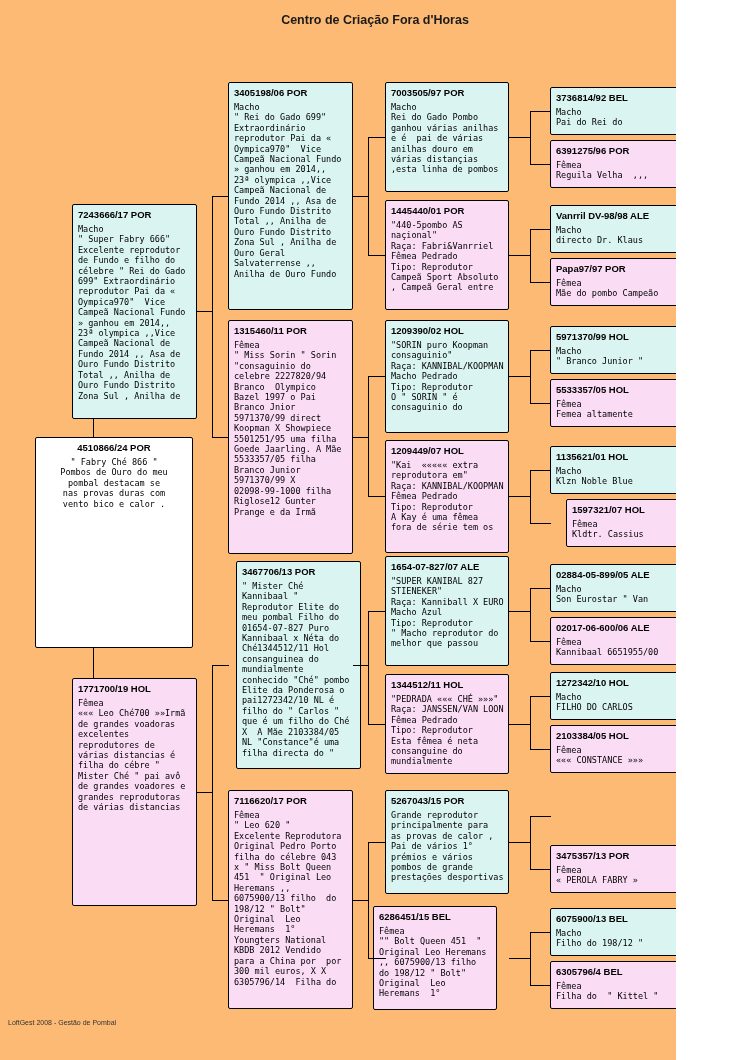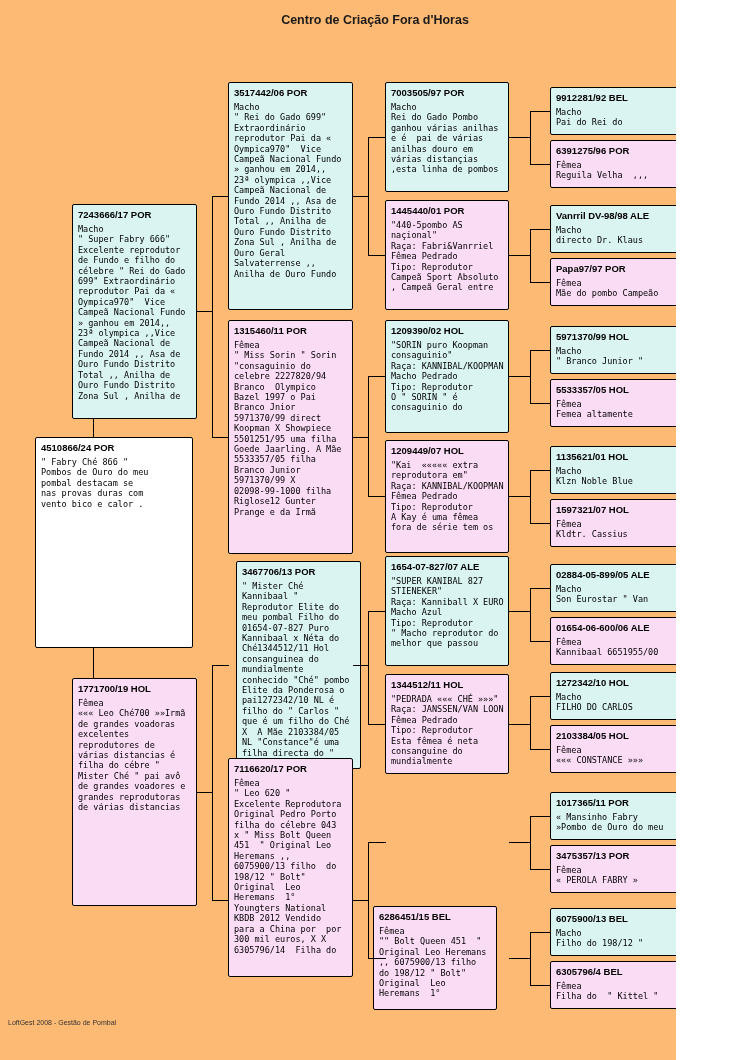--- a/index.html
+++ b/index.html
@@ -4,21 +4,21 @@
 <style>
   html,body{margin:0;padding:0;background:#fff;}
   .canvas{position:relative;width:676px;height:1060px;background:#fdba74;overflow:hidden;
           font-family:"DejaVu Sans Mono",monospace;color:#000;}
   .title{position:absolute;top:13px;left:0;width:750px;text-align:center;
          font-family:"Liberation Sans",sans-serif;font-weight:bold;font-size:12.5px;color:#1a1a1a;}
   .node{position:absolute;border:1px solid #000;border-radius:2px;box-sizing:border-box;
         overflow:hidden;padding:4px 5px 2px 5px;background:#fff;}
   .node.m{background:#d9f4f1;}
   .node.f{background:#fbdcf5;}
-  .node.s{background:#ffffff;}
+  .node.s{background:#ffffff;text-align:center;}
   .ring{font-family:"Liberation Sans",sans-serif;font-weight:bold;font-size:9.5px;
         margin-bottom:4px;white-space:nowrap;}
   .bd{font-size:8.5px;line-height:10.4px;white-space:pre;}
   .line{position:absolute;background:#000;}
   .footer{position:absolute;left:8px;top:1019px;font-family:"Liberation Sans",sans-serif;
           font-size:7px;color:#333;}
 </style>
 </head>
 <body>
 
@@ -63,21 +63,21 @@
 reprodutores de
 várias distancias é
 filha do cébre "
 Mister Ché " pai avô
 de grandes voadores e
 grandes reprodutoras
 de várias distancias</div>
   </div>
 
   <div class="node m" style="left:228px;top:82px;width:125px;height:228px">
-    <div class="ring">3517442/06 POR</div>
+    <div class="ring">3405198/06 POR</div>
     <div class="bd">Macho
 " Rei do Gado 699"
 Extraordinário
 reprodutor Pai da «
 Oympica970"  Vice
 Campeã Nacional Fundo
 » ganhou em 2014,,
 23ª olympica ,,Vice
 Campeã Nacional de
 Fundo 2014 ,, Asa de
@@ -122,21 +122,21 @@
 mundialmente
 conhecido "Ché" pombo
 Elite da Ponderosa o
 pai1272342/10 NL é
 filho do " Carlos "
 que é um filho do Ché
 X  A Mãe 2103384/05
 NL "Constance"é uma
 filha directa do "</div>
   </div>
-  <div class="node f" style="left:228px;top:758px;width:125px;height:219px">
+  <div class="node f" style="left:228px;top:790px;width:125px;height:219px">
     <div class="ring">7116620/17 POR</div>
     <div class="bd">Fêmea
 " Leo 620 "
 Excelente Reprodutora
 Original Pedro Porto
 filha do célebre 043
 x " Miss Bolt Queen
 451  " Original Leo
 Heremans ,,
 6075900/13 filho  do
@@ -203,33 +203,43 @@
   <div class="node f" style="left:385px;top:674px;width:124px;height:100px">
     <div class="ring">1344512/11 HOL</div>
     <div class="bd">"PEDRADA ««« CHÉ »»»"
 Raça: JANSSEN/VAN LOON
 Fêmea Pedrado
 Tipo: Reprodutor
 Esta fêmea é neta
 consanguine do
 mundialmente</div>
   </div>
+  <div class="node m" style="left:385px;top:790px;width:124px;height:104px">
+    <div class="ring">5267043/15 POR</div>
+    <div class="bd">Grande reprodutor
+principalmente para
+as provas de calor ,
+Pai de vários 1°
+prémios e vários
+pombos de grande
+prestações desportivas</div>
+  </div>
   <div class="node f" style="left:373px;top:906px;width:124px;height:104px">
     <div class="ring">6286451/15 BEL</div>
     <div class="bd">Fêmea
 "" Bolt Queen 451  "
 Original Leo Heremans
 ,, 6075900/13 filho
 do 198/12 " Bolt"
 Original  Leo
 Heremans  1°</div>
   </div>
 
   <div class="node m" style="left:550px;top:87px;width:146px;height:48px">
-    <div class="ring">9912281/92 BEL</div>
+    <div class="ring">3736814/92 BEL</div>
     <div class="bd">Macho
 Pai do Rei do</div>
   </div>
   <div class="node f" style="left:550px;top:140px;width:146px;height:48px">
     <div class="ring">6391275/96 POR</div>
     <div class="bd">Fêmea
 Reguila Velha  ,,,</div>
   </div>
   <div class="node m" style="left:550px;top:205px;width:146px;height:48px">
     <div class="ring">Vanrril DV-98/98 ALE</div>
@@ -249,49 +259,44 @@
   <div class="node f" style="left:550px;top:379px;width:146px;height:48px">
     <div class="ring">5533357/05 HOL</div>
     <div class="bd">Fêmea
 Femea altamente</div>
   </div>
   <div class="node m" style="left:550px;top:446px;width:146px;height:48px">
     <div class="ring">1135621/01 HOL</div>
     <div class="bd">Macho
 Klzn Noble Blue</div>
   </div>
-  <div class="node f" style="left:550px;top:499px;width:146px;height:48px">
+  <div class="node f" style="left:566px;top:499px;width:146px;height:48px">
     <div class="ring">1597321/07 HOL</div>
     <div class="bd">Fêmea
 Kldtr. Cassius</div>
   </div>
   <div class="node m" style="left:550px;top:564px;width:146px;height:48px">
     <div class="ring">02884-05-899/05 ALE</div>
     <div class="bd">Macho
 Son Eurostar " Van</div>
   </div>
   <div class="node f" style="left:550px;top:617px;width:146px;height:48px">
-    <div class="ring">01654-06-600/06 ALE</div>
+    <div class="ring">02017-06-600/06 ALE</div>
     <div class="bd">Fêmea
 Kannibaal 6651955/00</div>
   </div>
   <div class="node m" style="left:550px;top:672px;width:146px;height:48px">
     <div class="ring">1272342/10 HOL</div>
     <div class="bd">Macho
 FILHO DO CARLOS</div>
   </div>
   <div class="node f" style="left:550px;top:725px;width:146px;height:48px">
     <div class="ring">2103384/05 HOL</div>
     <div class="bd">Fêmea
 ««« CONSTANCE »»»</div>
-  </div>
-  <div class="node m" style="left:550px;top:792px;width:146px;height:48px">
-    <div class="ring">1017365/11 POR</div>
-    <div class="bd">« Mansinho Fabry
-»Pombo de Ouro do meu</div>
   </div>
   <div class="node f" style="left:550px;top:845px;width:146px;height:48px">
     <div class="ring">3475357/13 POR</div>
     <div class="bd">Fêmea
 « PEROLA FABRY »</div>
   </div>
   <div class="node m" style="left:550px;top:908px;width:146px;height:48px">
     <div class="ring">6075900/13 BEL</div>
     <div class="bd">Macho
 Filho do 198/12 "</div>

